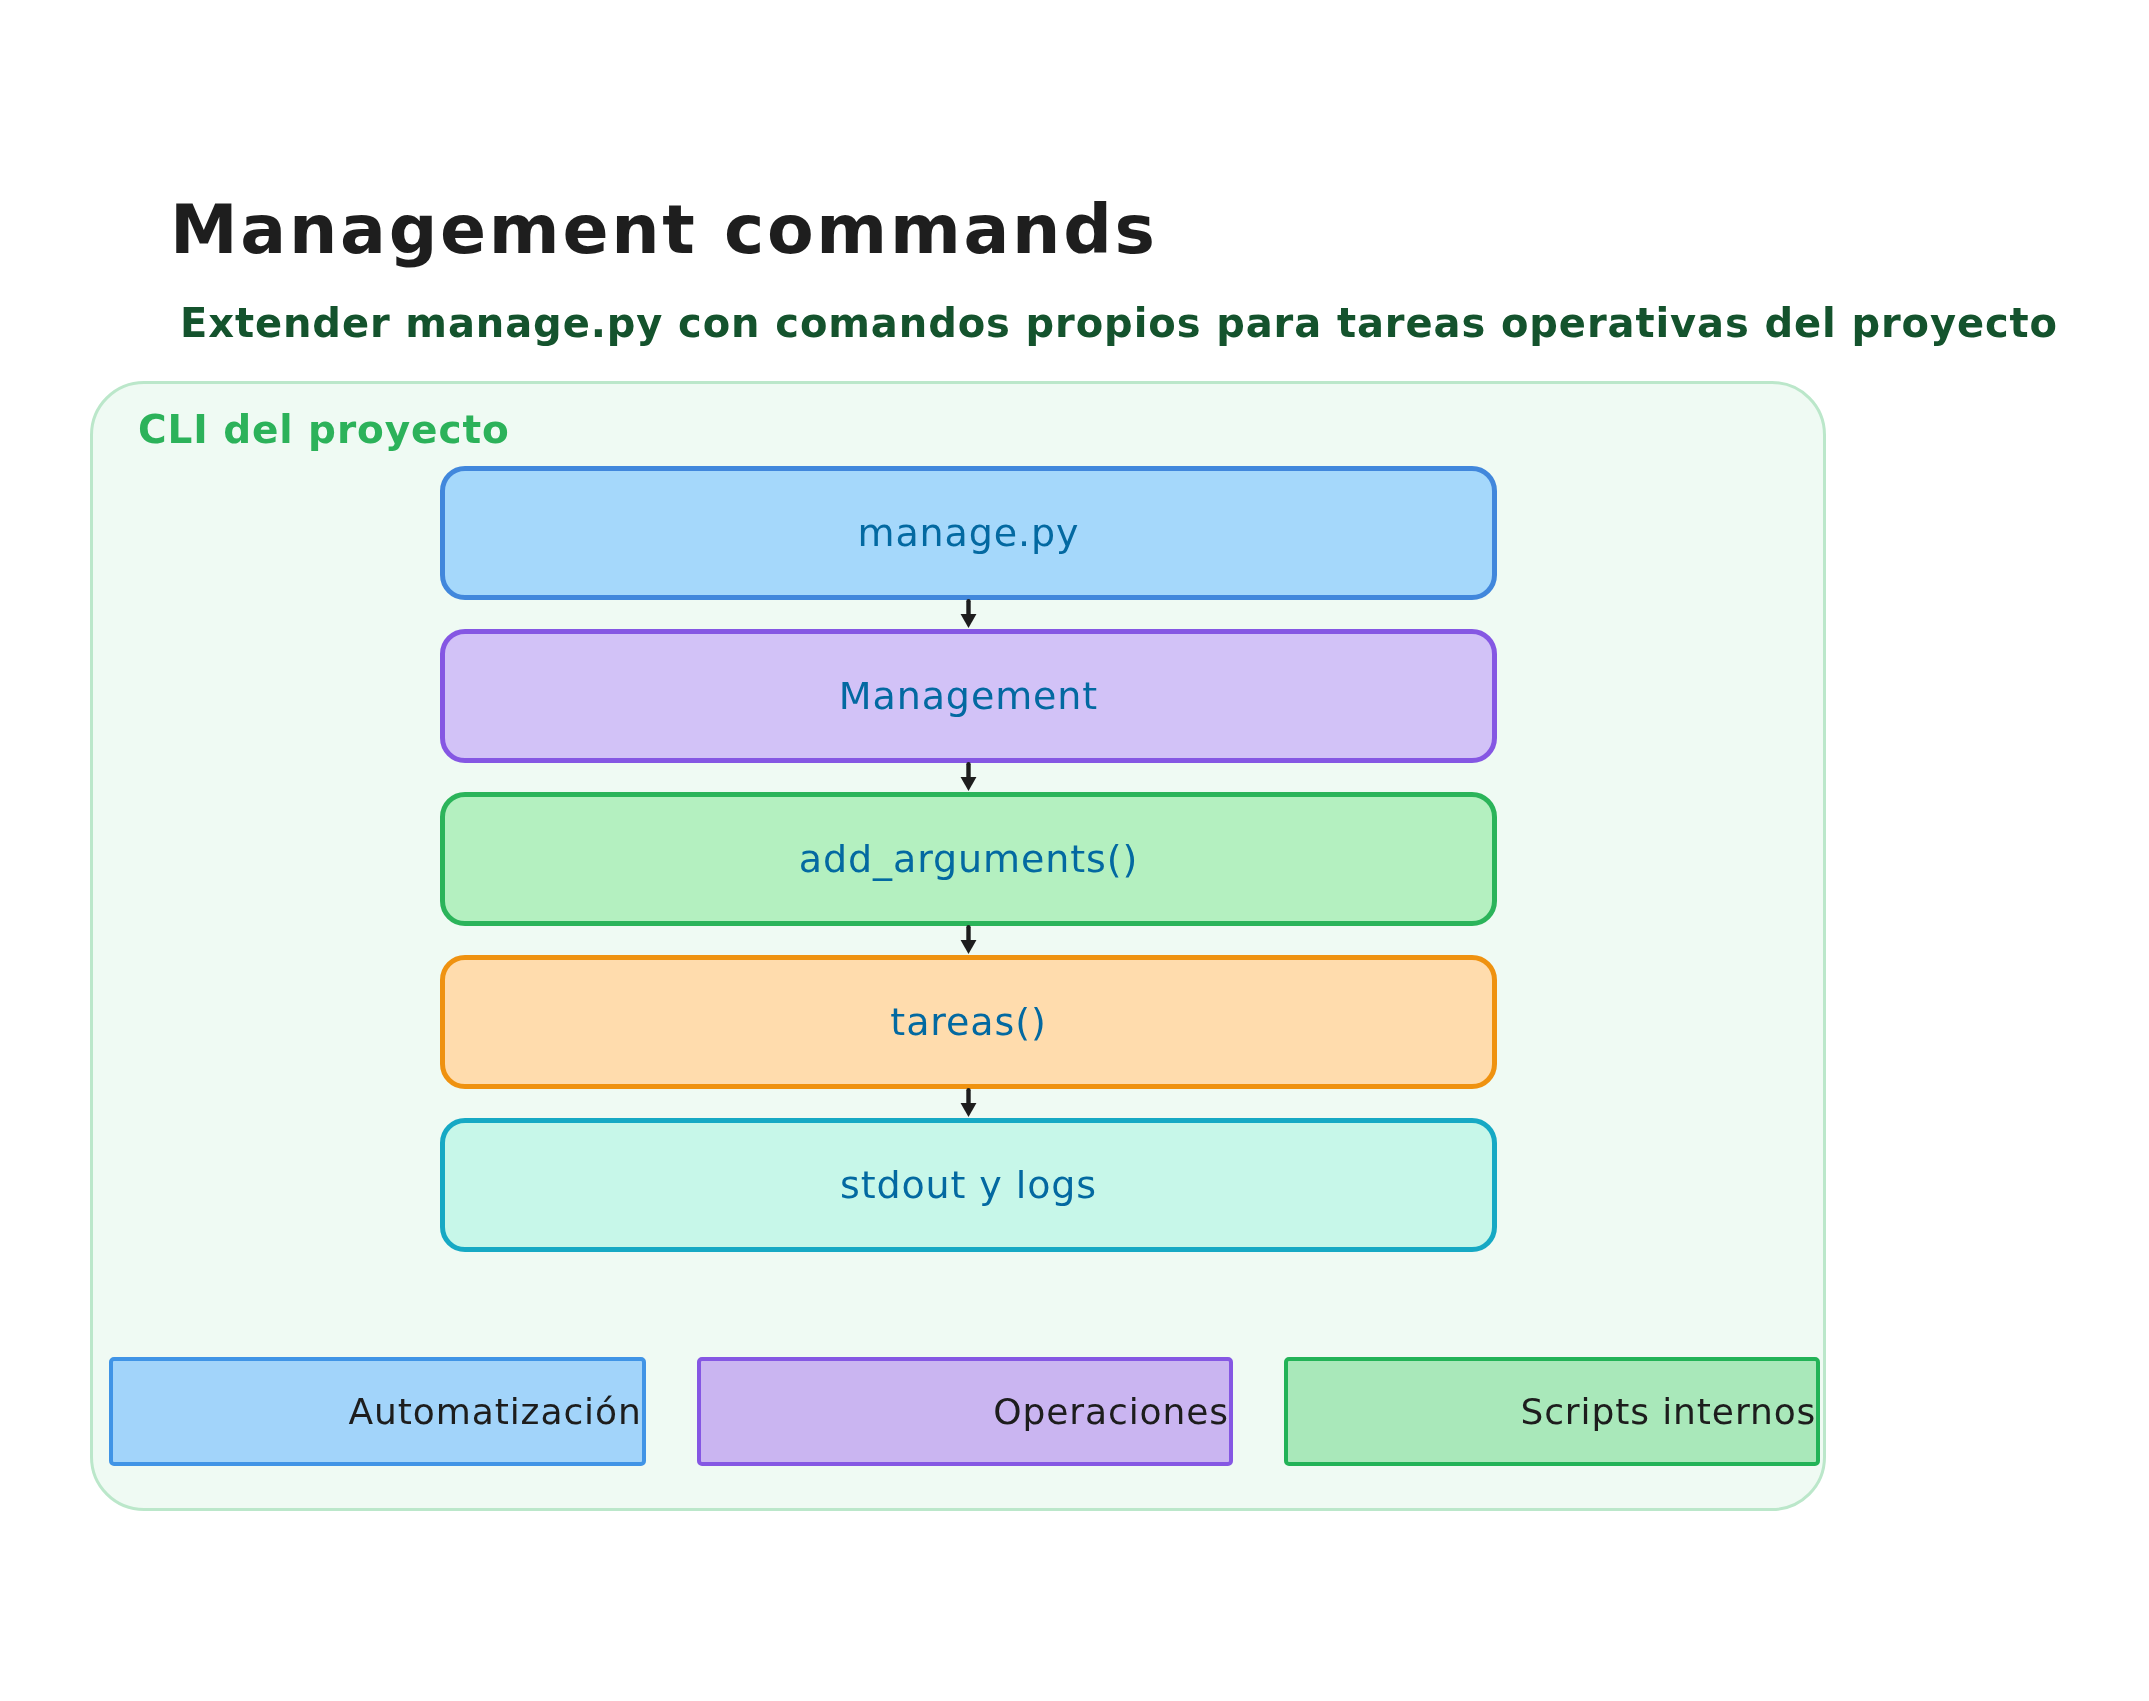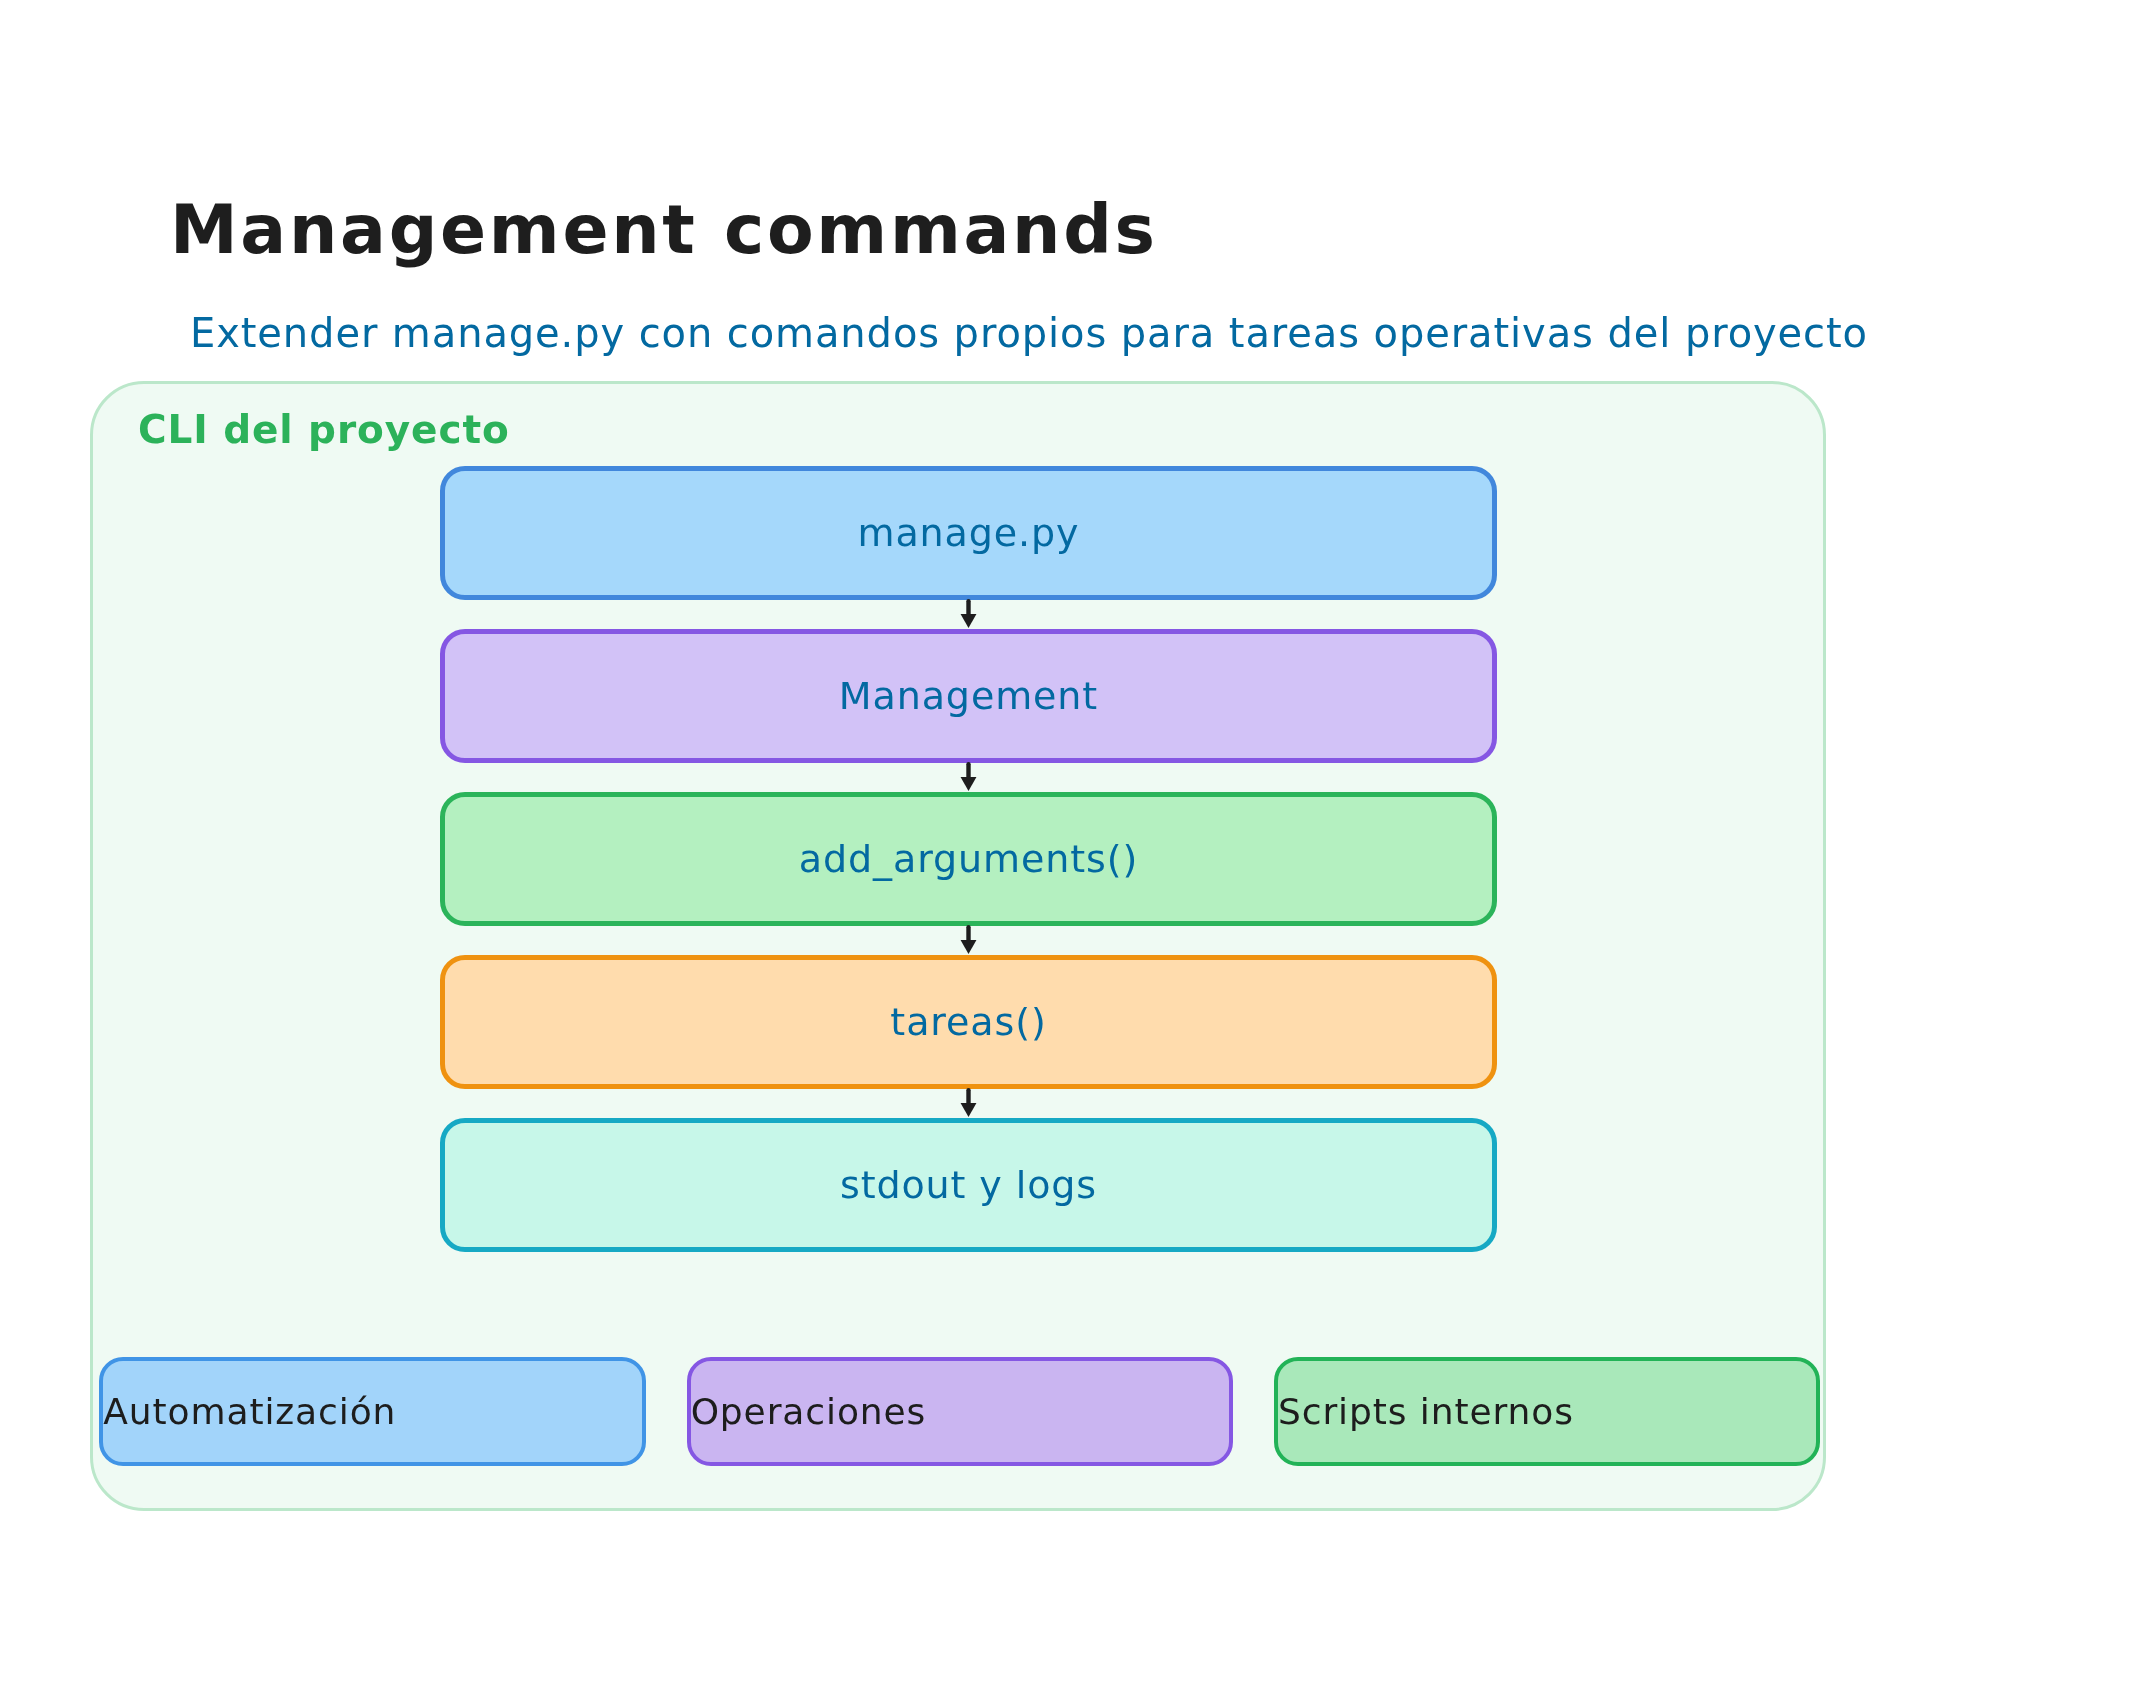--- a/index.html
+++ b/index.html
@@ -23,25 +23,25 @@
     font-size: 68px;
     font-weight: 700;
     letter-spacing: 2.7px;
     color: #1e1e1e;
     white-space: nowrap;
   }
   .subtitle {
     position: absolute;
     left: 172px;
     top: 292px;
-    margin: 18px;
+    margin: 8px;
     font-size: 40px;
-    font-weight: 400;
-    letter-spacing: 0.9px;
-    color: #0369a1;
+    font-weight: 700;
+    letter-spacing: 0.9px;
+    color: #14532d;
     white-space: nowrap;
   }
   .frame {
     position: absolute;
     left: 90px;
     top: 381px;
     width: 1736px;
     height: 1130px;
     box-sizing: border-box;
     border: 3.6px solid #bbe7ca;
@@ -98,27 +98,28 @@
     top: 973px;
     width: 1721px;
     display: flex;
     gap: 41px;
   }
   .cat {
     flex: 1;
     height: 109px;
     box-sizing: border-box;
     border: 4.5px solid;
-    border-radius: 24px;
+    border-radius: 5px;
     display: flex;
     align-items: center;
-    justify-content: flex-start;
+    justify-content: flex-end;
     font-size: 36px;
     color: #1d1d1d;
     letter-spacing: 0.9px;
+    margin-left: 10px;
   }
 </style>
 </head>
 <body>
 
 <div class="page">
 
   <h1 class="title">Management commands</h1>
   <p class="subtitle">Extender manage.py con comandos propios para tareas operativas del proyecto</p>
 

